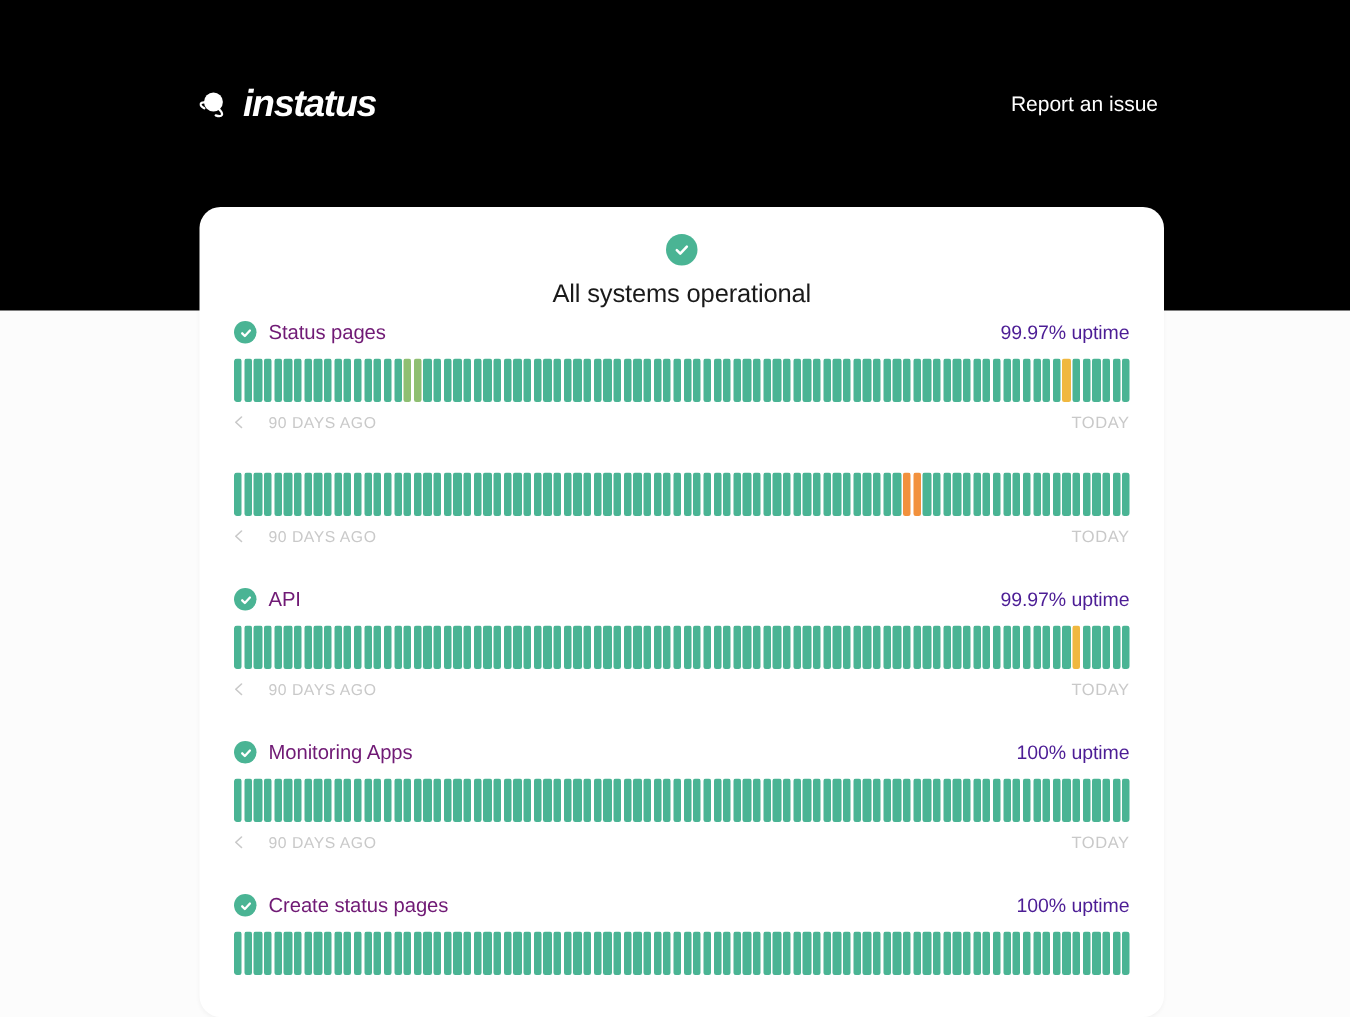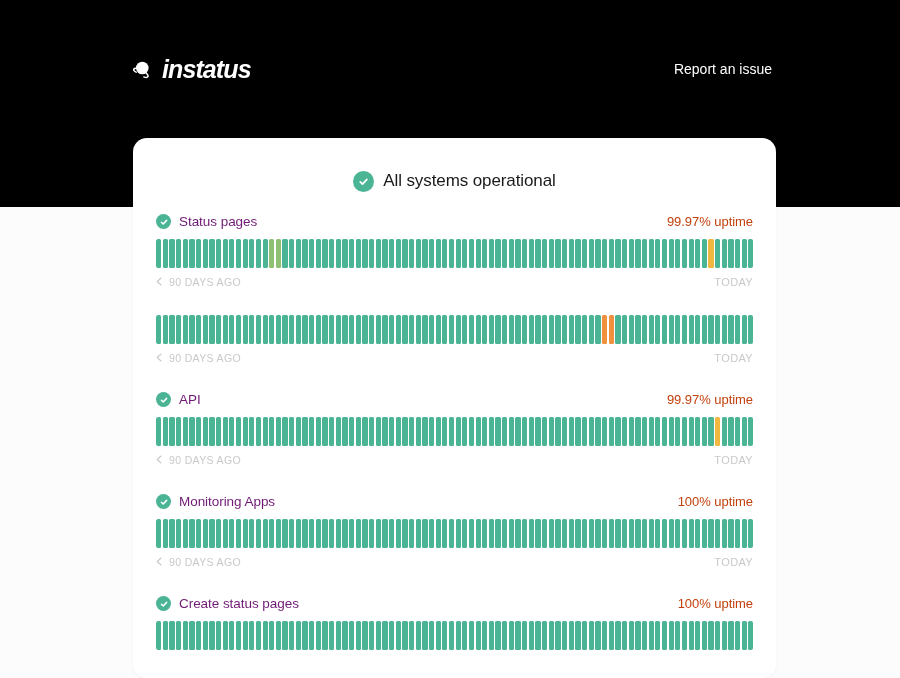--- a/index.html
+++ b/index.html
@@ -100,20 +100,21 @@
     box-shadow: 0 1px 3px rgba(0,0,0,0.04);
   }
 
   .overall-status {
     display: flex;
     align-items: center;
     justify-content: center;
     gap: 9px;
     height: 42px;
     margin-bottom: 11px;
+    flex-direction: column;
   }
   .overall-status .status-title {
     font-size: 17px;
     color: #1a1a1a;
     font-weight: normal;
     letter-spacing: -0.1px;
   }
 
   
   .check-icon {
@@ -145,21 +146,21 @@
     align-items: center;
     gap: 8px;
   }
   .component-name {
     font-size: 13.5px;
     color: #701a75;
     letter-spacing: -0.05px;
   }
   .component-uptime {
     font-size: 13px;
-    color: #c2410c;
+    color: #4c1d95;
     letter-spacing: -0.05px;
     text-align: center;
   }
 
   
   .uptime-bar {
     display: flex;
     gap: 1.4px;
     height: 29px;
     width: 100%;
@@ -180,21 +181,21 @@
   .component-foot {
     display: flex;
     align-items: center;
     justify-content: space-between;
     margin-top: 7px;
     height: 13px;
   }
   .days-ago {
     display: flex;
     align-items: center;
-    gap: 7px;
+    gap: 17px;
     font-size: 10.5px;
     color: #c9c9c9;
     letter-spacing: 0.35px;
     text-transform: uppercase;
   }
   .chev { display: block; }
   .today {
     font-size: 11px;
     color: #c9c9c9;
     letter-spacing: 0.35px;

